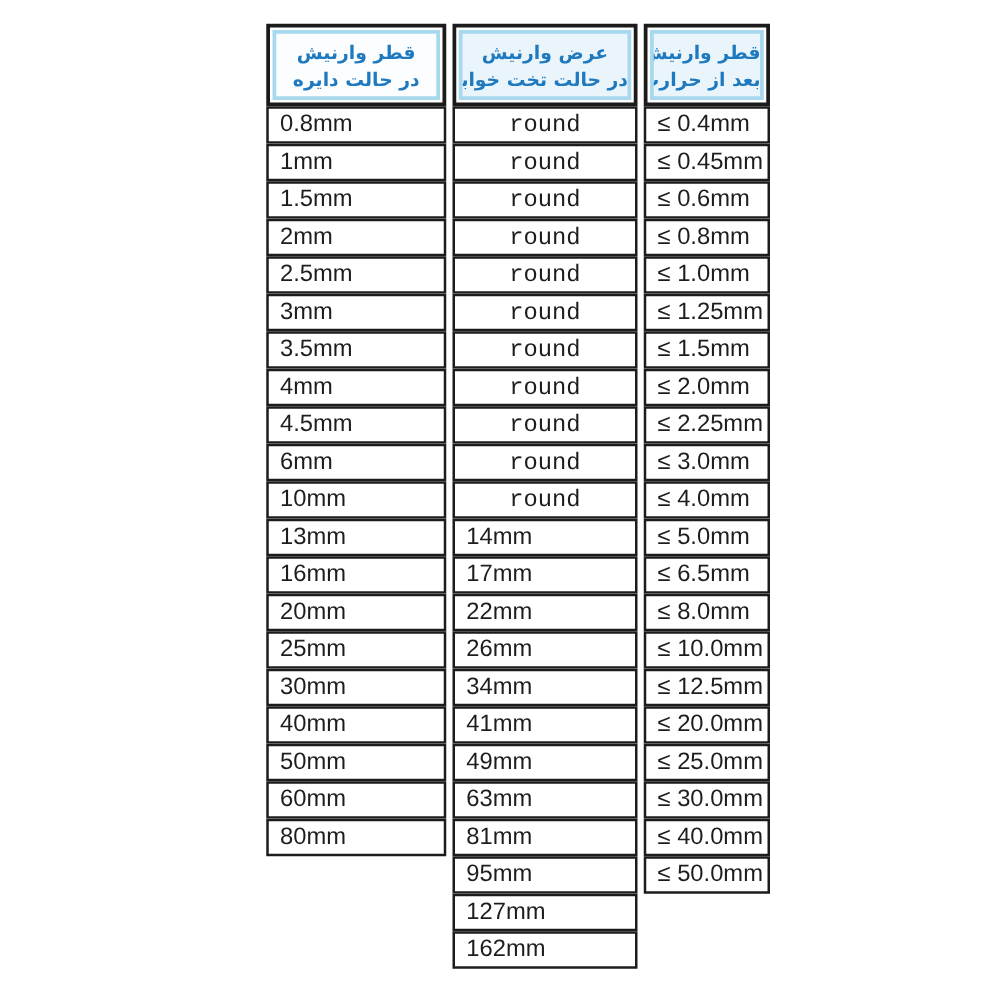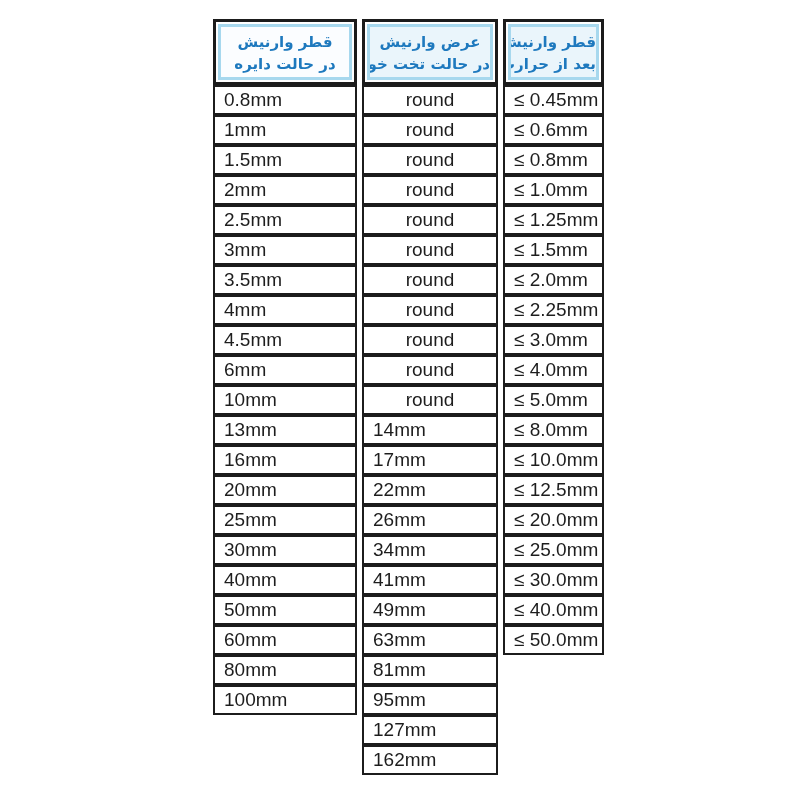--- a/index.html
+++ b/index.html
@@ -22,21 +22,21 @@
     left: 213px;
     top: 19px;
     display: flex;
     gap: 5px;
   }
   .col {
     display: flex;
     flex-direction: column;
   }
   .col-circle { width: 144px; }
-  .col-flat   { width: 136px; }
+  .col-flat   { width: 148px; }
   .col-heat   { width: 101px; }
 
   .hdr {
     box-sizing: border-box;
     height: 66px;
     border: 3px solid #1b1b1b;
     background: #ffffff;
     padding: 2px;
   }
   .hdr-inner {
@@ -71,20 +71,21 @@
     color: #1d1d1d;
     display: flex;
     align-items: center;
     padding: 0 5px 0 9px;
     white-space: nowrap;
     overflow: hidden;
   }
   .cell.center {
     justify-content: center;
     padding: 0 19px;
+    font-family: Liberation Mono, monospace;
   }
 </style>
 </head>
 <body>
 
 <div class="page">
   <div class="table-wrap">
 
     <div class="col col-circle">
       <div class="hdr">
@@ -106,21 +107,20 @@
       <div class="cell">10mm</div>
       <div class="cell">13mm</div>
       <div class="cell">16mm</div>
       <div class="cell">20mm</div>
       <div class="cell">25mm</div>
       <div class="cell">30mm</div>
       <div class="cell">40mm</div>
       <div class="cell">50mm</div>
       <div class="cell">60mm</div>
       <div class="cell">80mm</div>
-      <div class="cell">100mm</div>
     </div>
 
     <div class="col col-flat">
       <div class="hdr">
         <div class="hdr-inner">
           <div class="hdr-line">عرض وارنيش</div>
           <div class="hdr-line clip">در حالت تخت خوابيده</div>
         </div>
       </div>
       <div class="cell center">round</div>
@@ -148,31 +148,33 @@
       <div class="cell">162mm</div>
     </div>
 
     <div class="col col-heat">
       <div class="hdr">
         <div class="hdr-inner">
           <div class="hdr-line">قطر وارنيش</div>
           <div class="hdr-line">بعد از حرارت</div>
         </div>
       </div>
+      <div class="cell">≤ 0.4mm</div>
       <div class="cell">≤ 0.45mm</div>
       <div class="cell">≤ 0.6mm</div>
       <div class="cell">≤ 0.8mm</div>
       <div class="cell">≤ 1.0mm</div>
       <div class="cell">≤ 1.25mm</div>
       <div class="cell">≤ 1.5mm</div>
       <div class="cell">≤ 2.0mm</div>
       <div class="cell">≤ 2.25mm</div>
       <div class="cell">≤ 3.0mm</div>
       <div class="cell">≤ 4.0mm</div>
       <div class="cell">≤ 5.0mm</div>
+      <div class="cell">≤ 6.5mm</div>
       <div class="cell">≤ 8.0mm</div>
       <div class="cell">≤ 10.0mm</div>
       <div class="cell">≤ 12.5mm</div>
       <div class="cell">≤ 20.0mm</div>
       <div class="cell">≤ 25.0mm</div>
       <div class="cell">≤ 30.0mm</div>
       <div class="cell">≤ 40.0mm</div>
       <div class="cell">≤ 50.0mm</div>
     </div>
 

